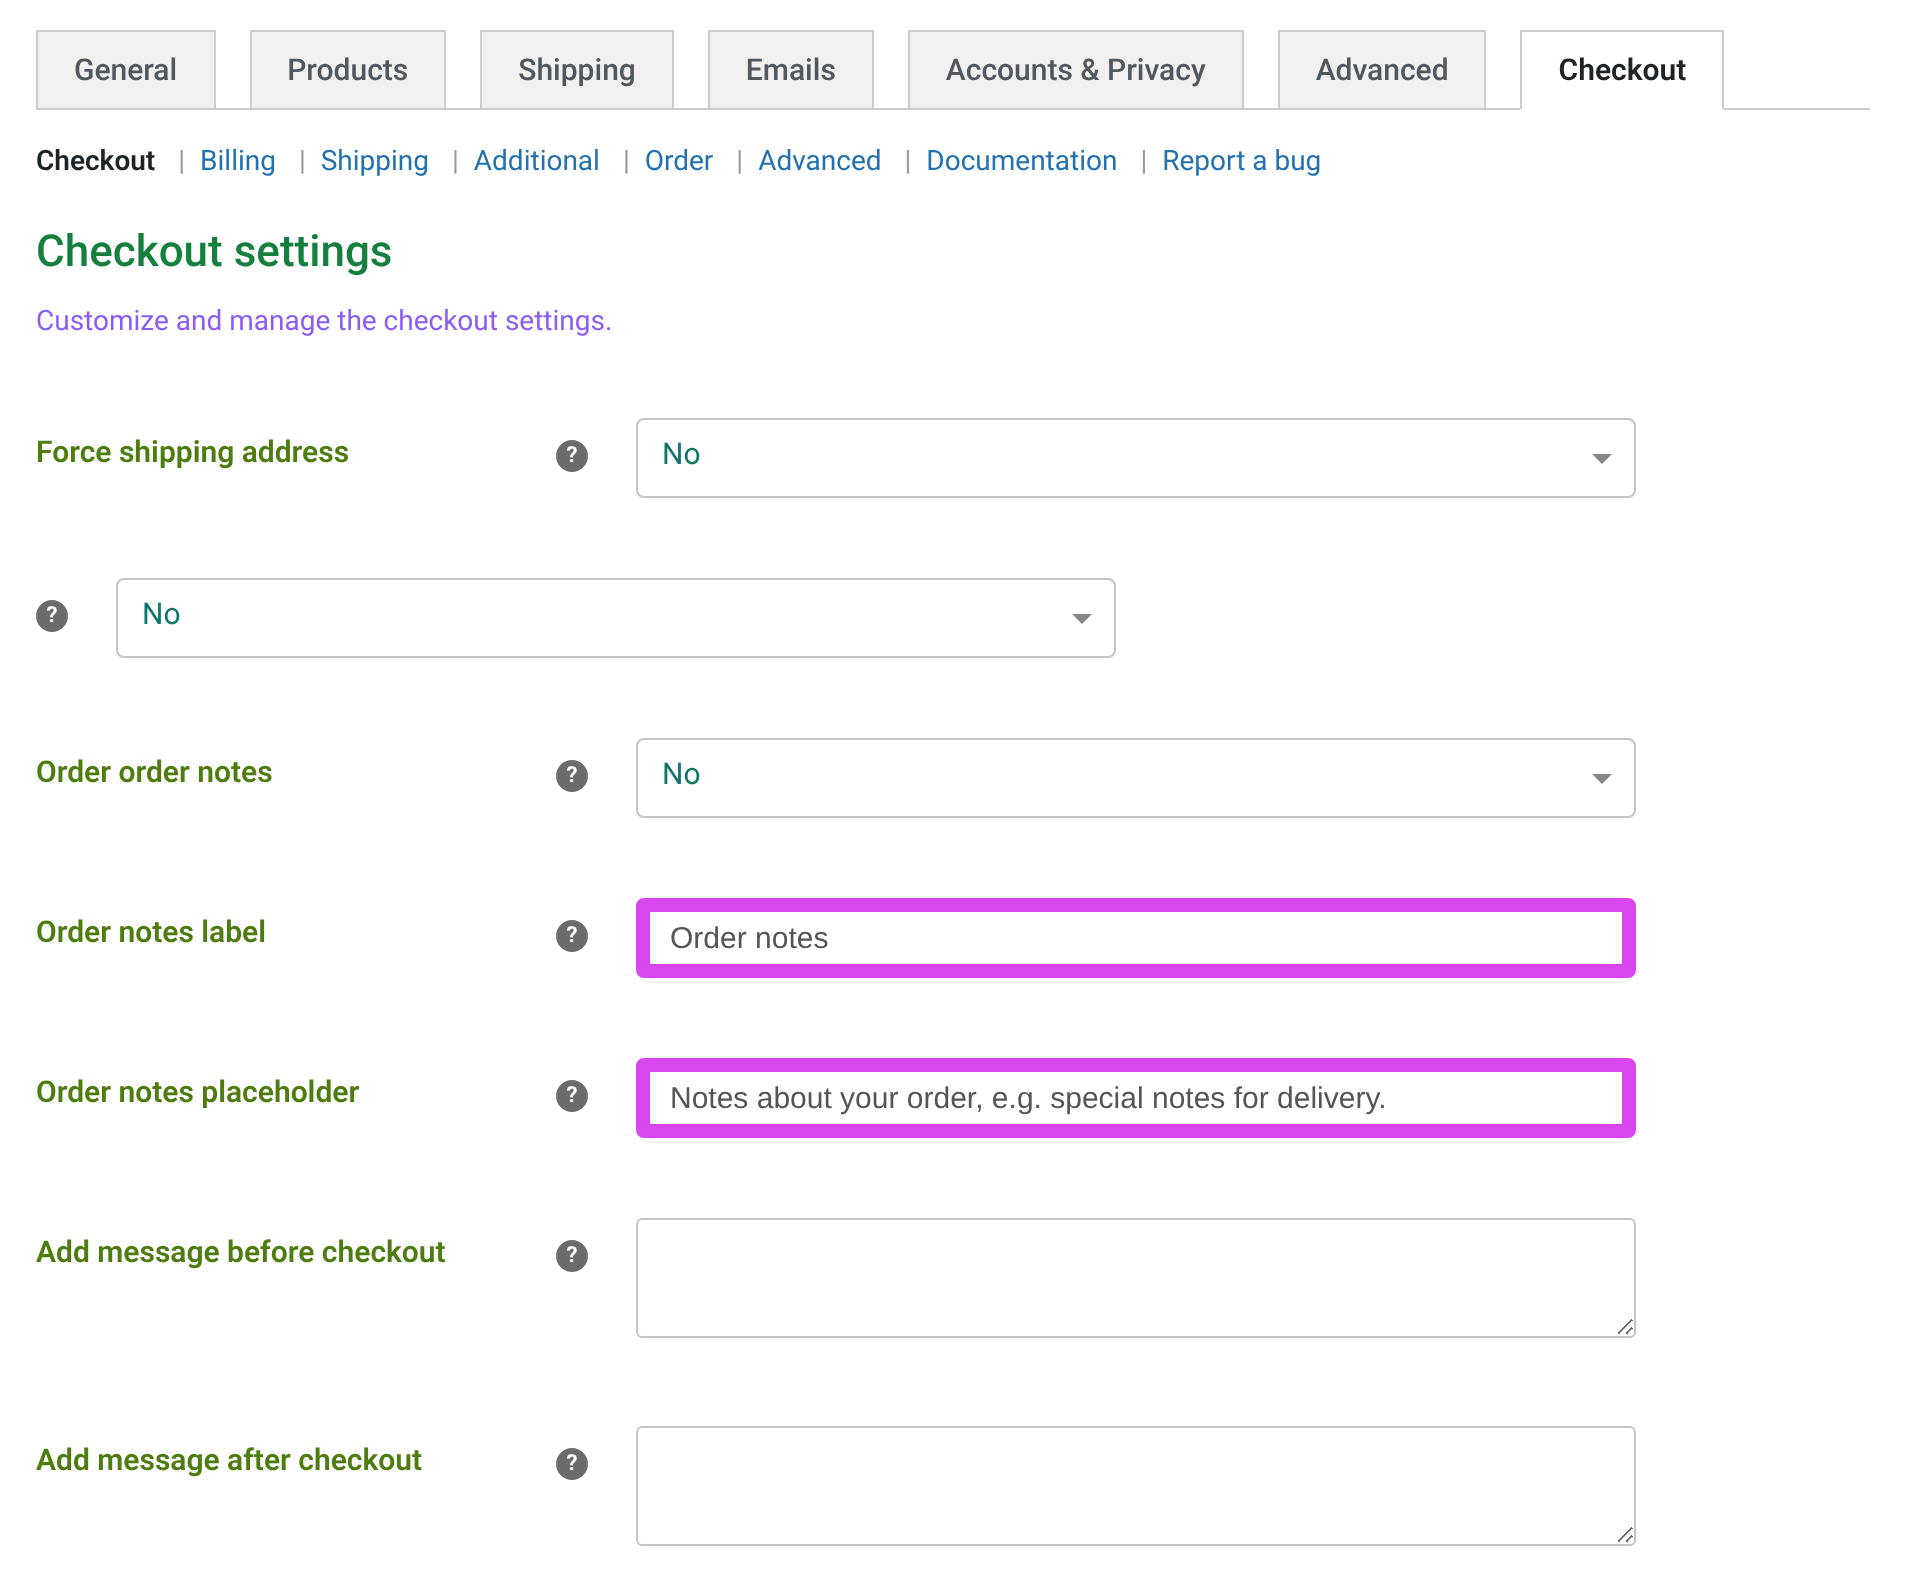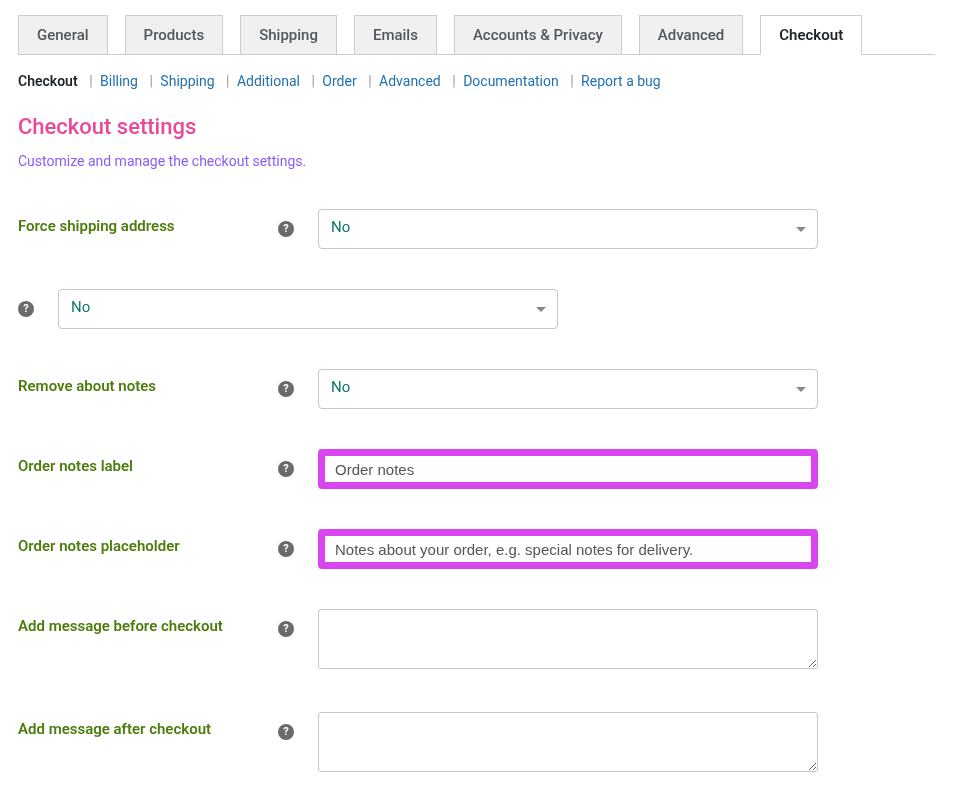--- a/index.html
+++ b/index.html
@@ -47,21 +47,21 @@
     font-weight: 600;
   }
   .sep {
     color: #999;
     margin: 0 4px 0 8px;
   }
   h2.section-title {
     font-size: 22px;
     font-weight: 500;
     margin: 25px 0 14px 0;
-    color: #ec4899;
+    color: #15803d;
   }
   p.description {
     font-size: 14px;
     color: #8b5cf6;
     margin: 0 0 40px 0;
   }
   .form-row {
     display: flex;
     align-items: flex-start;
     margin-bottom: 40px;
@@ -187,21 +187,21 @@
 <div class="form-row">
   <div class="help-cell"><span class="help-icon">?</span></div>
   <div class="control-cell">
     <div class="select-wrap">
       <div class="select">No</div>
     </div>
   </div>
 </div>
 
 <div class="form-row">
-  <div class="row-label">Remove about notes</div>
+  <div class="row-label">Order order notes</div>
   <div class="help-cell"><span class="help-icon">?</span></div>
   <div class="control-cell">
     <div class="select-wrap">
       <div class="select">No</div>
     </div>
   </div>
 </div>
 
 <div class="form-row">
   <div class="row-label">Order notes label</div>

